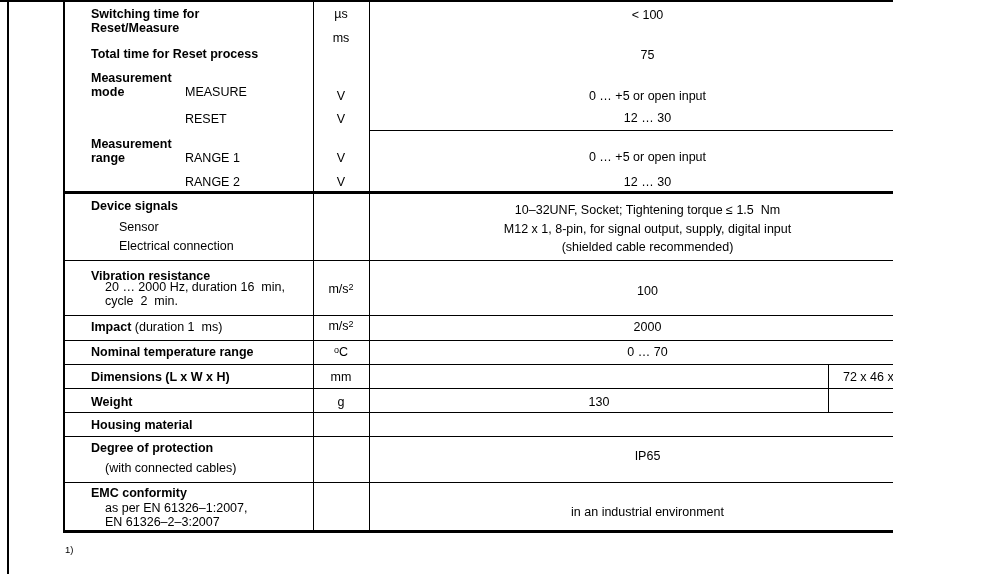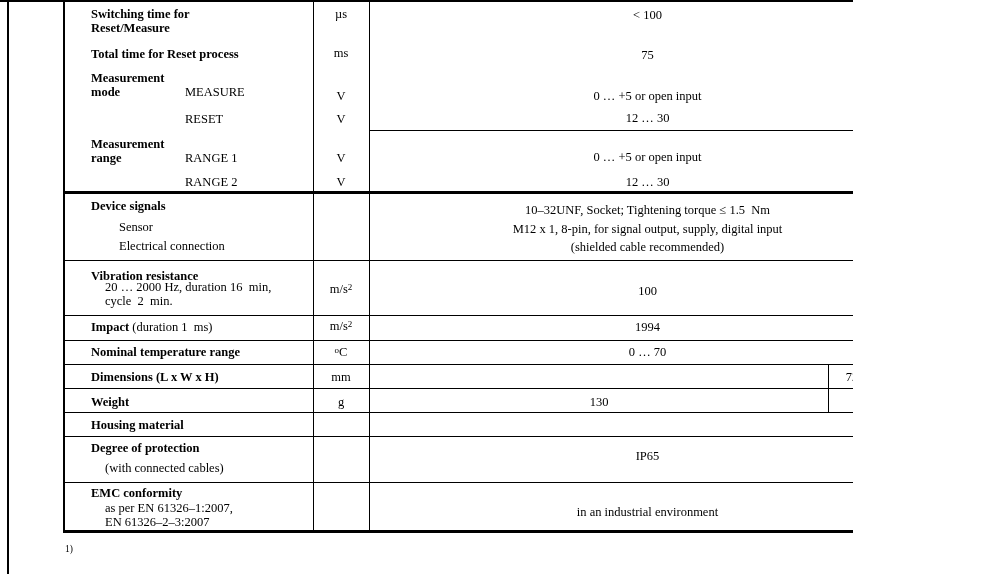--- a/index.html
+++ b/index.html
@@ -1,22 +1,23 @@
 <!DOCTYPE html>
 <html><head>
 <meta charset="utf-8">
 <style>
   html,body { margin:0; padding:0; background:#ffffff; }
   #page {
     position:relative;
     width:853px; height:574px;
     background:#ffffff;
-    font-family:Liberation Serif, serif;
+    font-family:Liberation Sans, sans-serif;
     color:#000;
     overflow:hidden;
+    padding-left:40px;
   }
   .ln { position:absolute; background:#000; }
   .t {
     position:absolute;
     font-size:12.5px;
     line-height:13px;
     white-space:pre;
     color:#000;
   }
   .b { font-weight:bold; }
@@ -59,21 +60,21 @@
   <div class="t b" style="left:91px;top:86px">mode</div>
   <div class="t" style="left:185px;top:86px">MEASURE</div>
   <div class="t" style="left:185px;top:113px">RESET</div>
 
   <div class="t b" style="left:91px;top:138px">Measurement</div>
   <div class="t b" style="left:91px;top:152px">range</div>
   <div class="t" style="left:185px;top:152px">RANGE 1</div>
   <div class="t" style="left:185px;top:176px">RANGE 2</div>
 
   <div class="t c" style="left:313px;top:8px;width:56px">µs</div>
-  <div class="t c" style="left:313px;top:47px;width:56px">ms</div>
+  <div class="t c" style="left:313px;top:32px;width:56px">ms</div>
   <div class="t c" style="left:313px;top:90px;width:56px">V</div>
   <div class="t c" style="left:313px;top:113px;width:56px">V</div>
   <div class="t c" style="left:313px;top:152px;width:56px">V</div>
   <div class="t c" style="left:313px;top:176px;width:56px">V</div>
 
   <div class="t c" style="left:370px;top:9px;width:555px">&lt; 100</div>
   <div class="t c" style="left:370px;top:49px;width:555px">75</div>
   <div class="t c" style="left:370px;top:90px;width:555px">0 … +5 or open input</div>
   <div class="t c" style="left:370px;top:112px;width:555px">12 … 30</div>
   <div class="t c" style="left:370px;top:151px;width:555px">0 … +5 or open input</div>
@@ -87,21 +88,21 @@
   <div class="t c" style="left:370px;top:241px;width:555px">(shielded cable recommended)</div>
 
   <div class="t b" style="left:91px;top:270px">Vibration resistance</div>
   <div class="t" style="left:105px;top:281px">20 … 2000 Hz, duration 16  min,</div>
   <div class="t" style="left:105px;top:295px">cycle  2  min.</div>
   <div class="t c" style="left:313px;top:283px;width:56px"><span>m/s</span><sup class="sup">2</sup></div>
   <div class="t c" style="left:370px;top:285px;width:555px">100</div>
 
   <div class="t" style="left:91px;top:321px"><span class="b">Impact</span><span> (duration 1  ms)</span></div>
   <div class="t c" style="left:313px;top:320px;width:56px"><span>m/s</span><sup class="sup">2</sup></div>
-  <div class="t c" style="left:370px;top:321px;width:555px">1994</div>
+  <div class="t c" style="left:370px;top:321px;width:555px">2000</div>
 
   <div class="t b" style="left:91px;top:346px">Nominal temperature range</div>
   <div class="t c" style="left:313px;top:346px;width:56px"><sup class="sup">o</sup><span>C</span></div>
   <div class="t c" style="left:370px;top:346px;width:555px">0 … 70</div>
 
   <div class="t b" style="left:91px;top:371px">Dimensions (L x W x H)</div>
   <div class="t c" style="left:313px;top:371px;width:56px">mm</div>
   <div class="t c" style="left:829px;top:371px;width:96px">72 x 46 x 39</div>
 
   <div class="t b" style="left:91px;top:396px">Weight</div>

